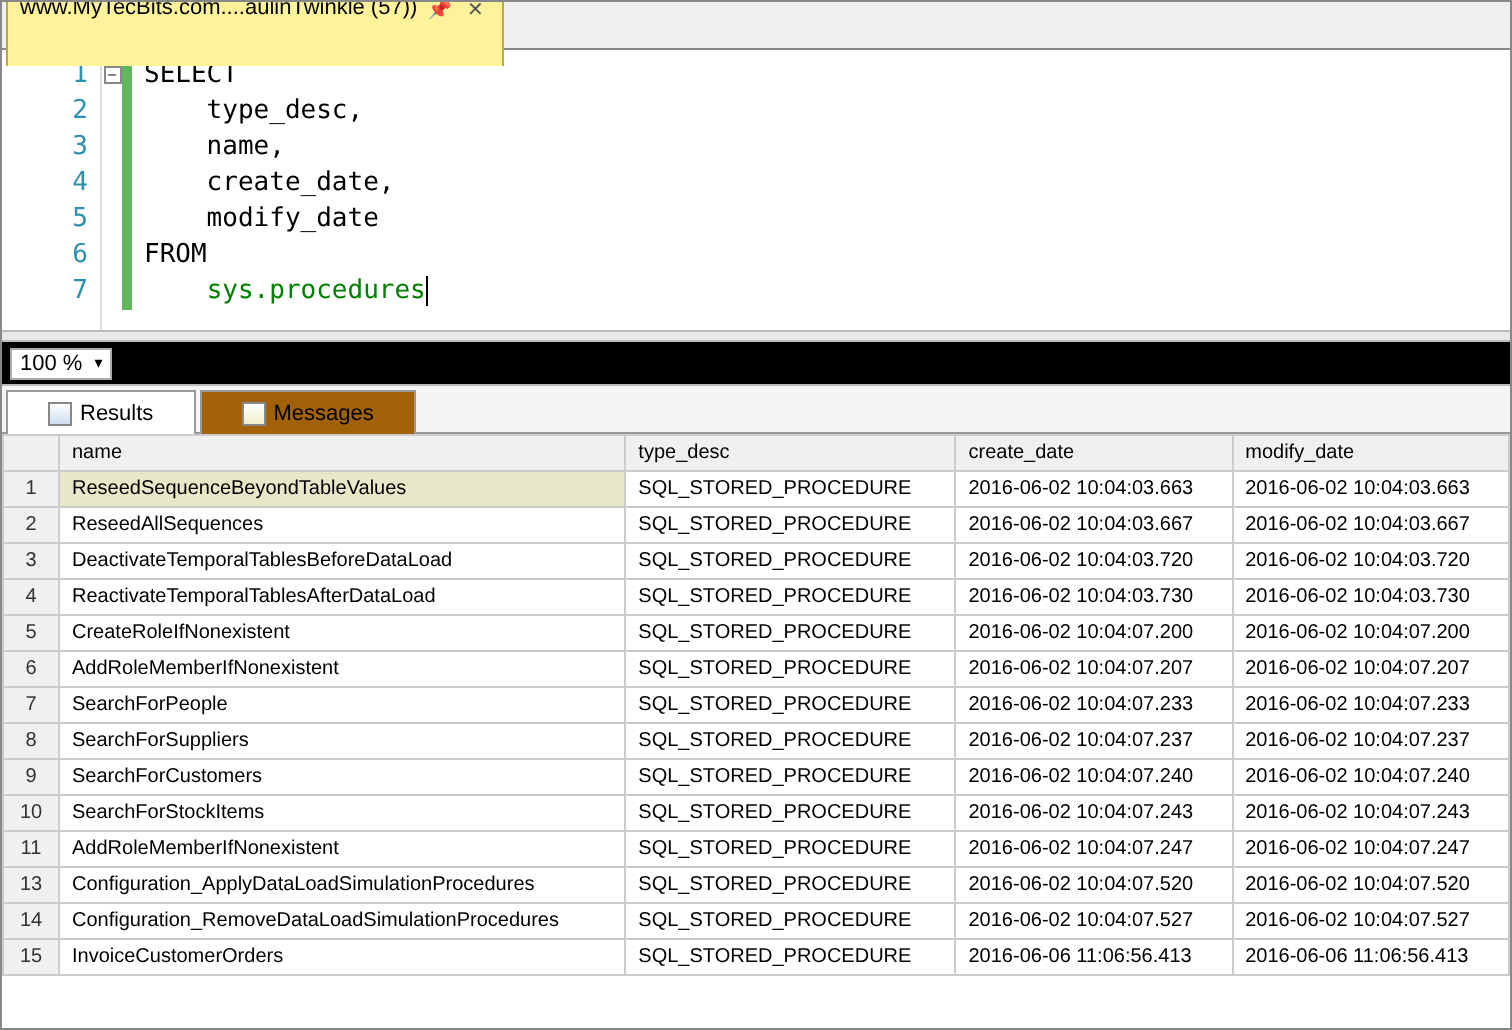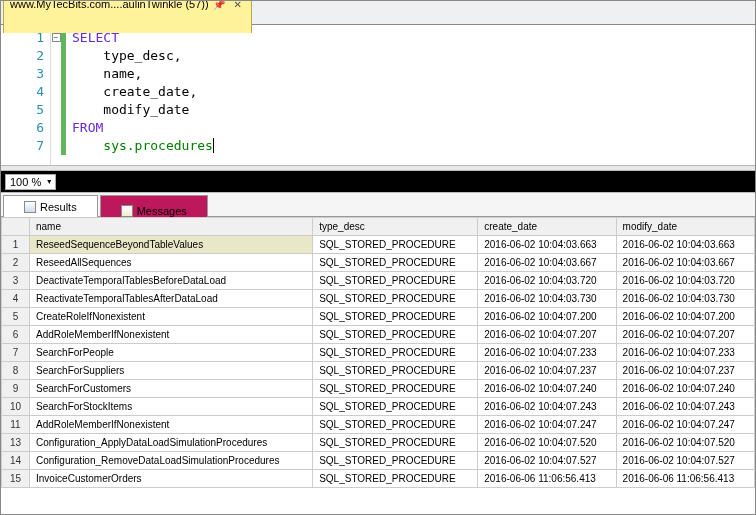--- a/index.html
+++ b/index.html
@@ -67,21 +67,21 @@
   .green-mark {
     background: #5fb65f;
     width: 5px;
     margin-top: 4px;
   }
   .code {
     padding: 4px 6px;
     line-height: 18px;
     white-space: pre;
   }
-  .kw { color: #6d28d9; }
+  .kw { color: #000000; }
   .obj { color: #008000; text-align: center; }
   .cursor { border-left: 1px solid #000; }
   .splitter {
     height: 6px;
     background: #e8e8e8;
     border-top: 1px solid #bbb;
     border-bottom: 1px solid #bbb;
   }
   .zoom-bar {
     height: 22px;
@@ -114,21 +114,21 @@
     height: 22px;
     padding: 0 20px;
     border: 1px solid #999;
     border-bottom: none;
     background: #fff;
     font-size: 11px;
     margin-right: 2px;
     position: relative;
     top: 1px;
   }
-  .rtab.inactive { background: #be185d; align-items: flex-end; }
+  .rtab.inactive { background: #a16207; }
   .rtab-icon { width:12px; height:12px; border:1px solid #888; display:inline-block;}
   .grid-wrap {
     overflow: auto;
     height: calc(515px - 24px - 140px - 6px - 22px - 24px);
   }
   table.grid {
     border-collapse: collapse;
     font-size: 10px;
     width: 100%;
   }

